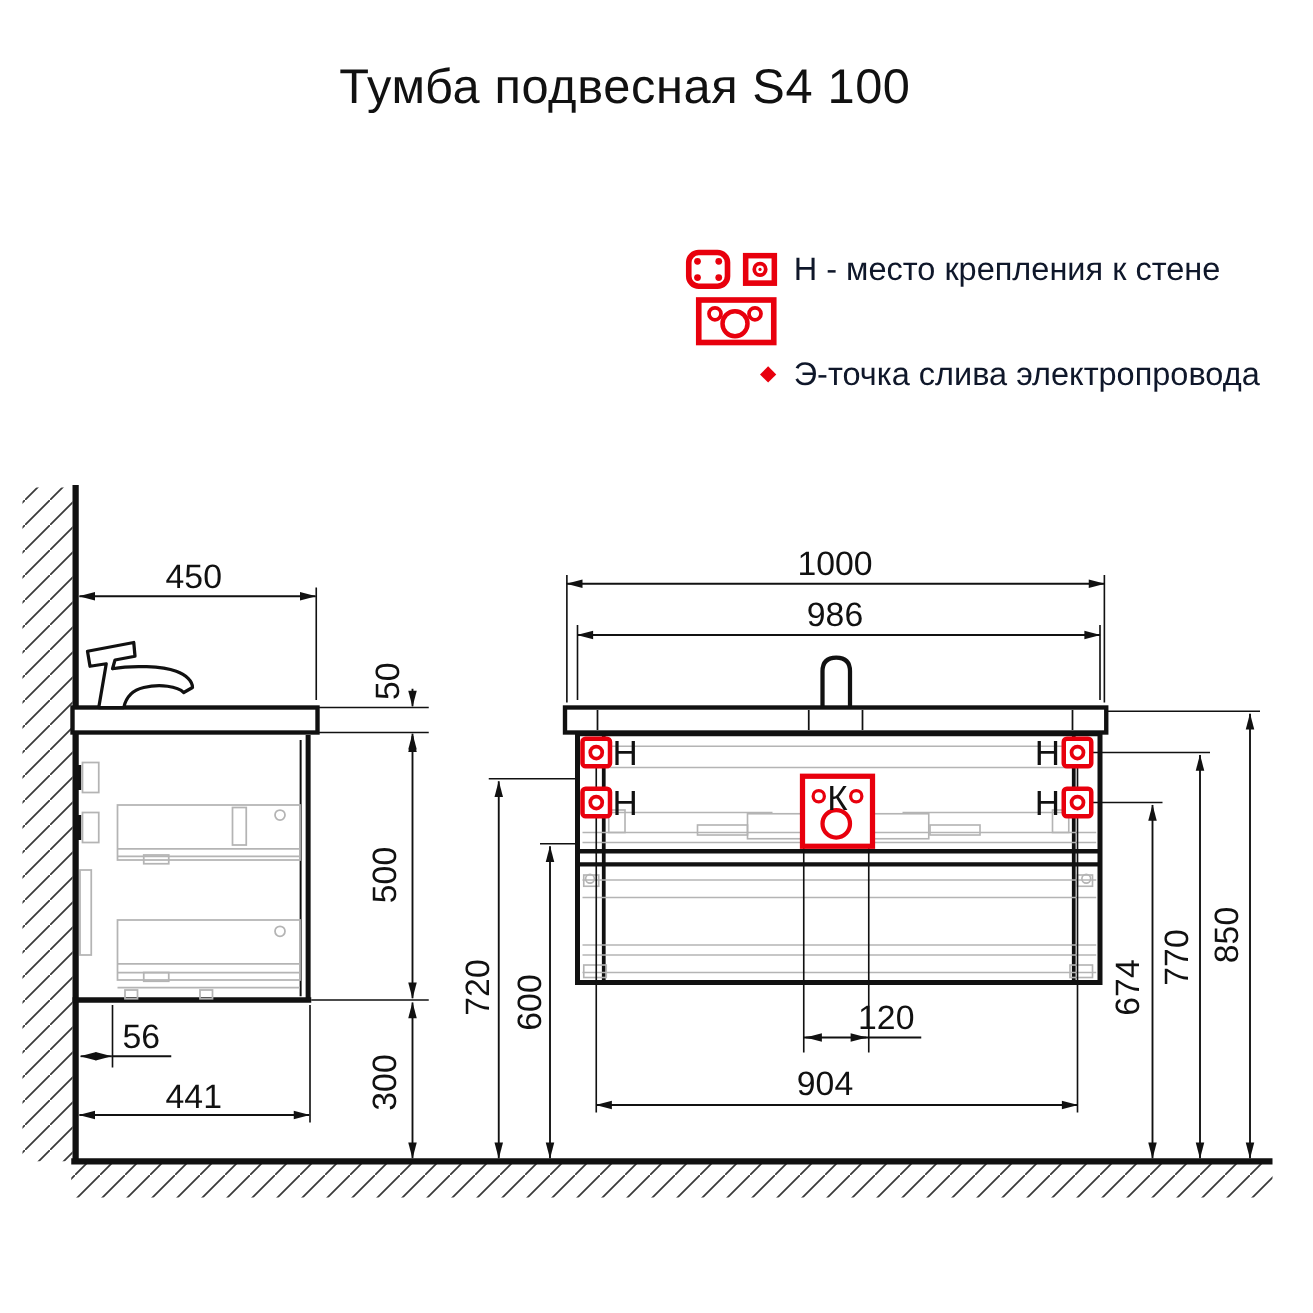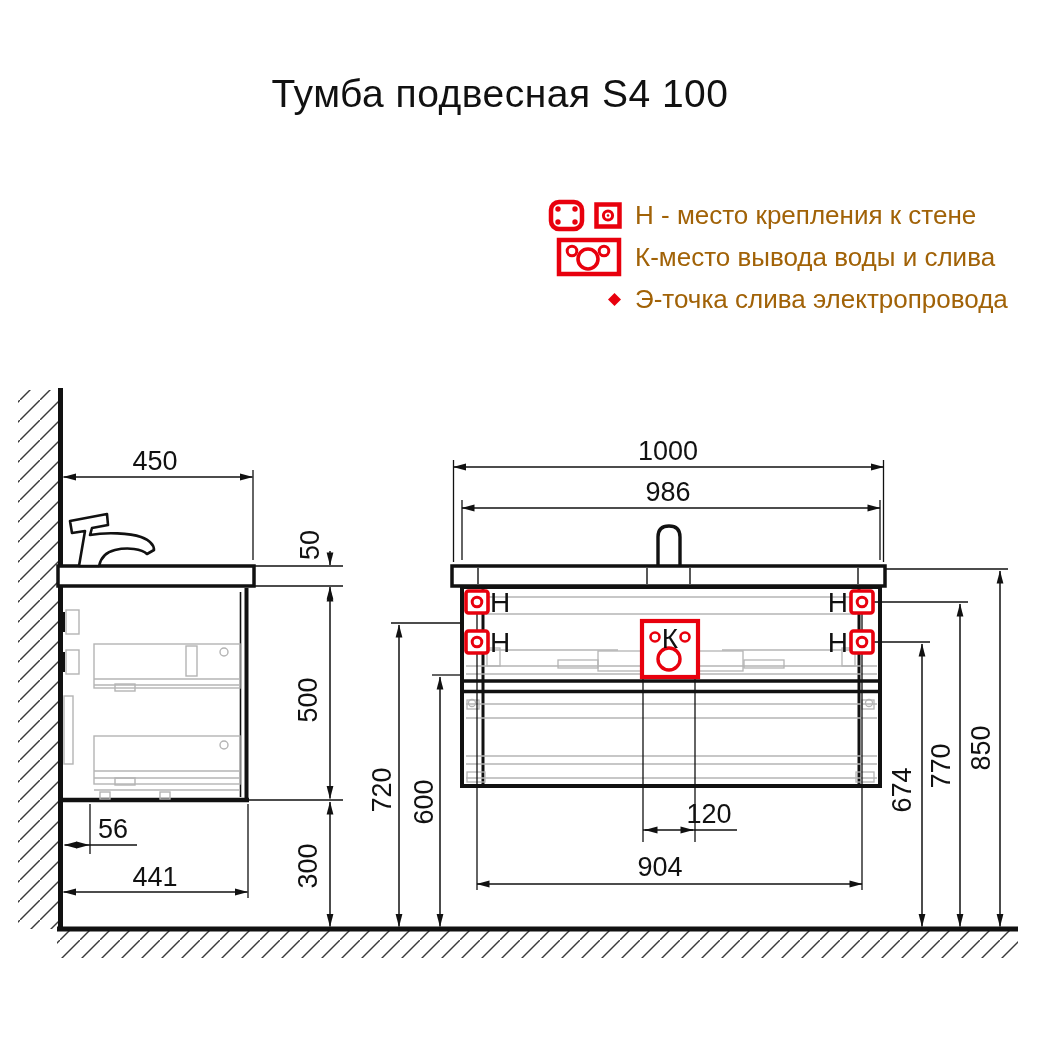--- a/index.html
+++ b/index.html
@@ -1,23 +1,23 @@
 <!DOCTYPE html>
 <html><head>
 <meta charset="utf-8">
 <style>
   html,body{margin:0;padding:0;background:#ffffff;width:1050px;height:1050px;overflow:hidden;
     font-family:"Liberation Sans", sans-serif;}
   #page{position:relative;width:1050px;height:1050px;background:#fff;}
-  .title{position:absolute;left:0;top:72px;width:1000px;text-align:center;
+  .title{position:absolute;left:0;top:48px;width:1000px;text-align:center;
     font-size:39px;color:#111;letter-spacing:0.5px;}
   .legend{position:absolute;left:538px;top:194px;}
   .legend-row{display:flex;align-items:center;height:42px;}
   .legend-icons{width:84px;display:flex;justify-content:flex-end;align-items:center;gap:9px;margin-right:13px;}
-  .legend-label{font-size:26px;color:#a16207;white-space:nowrap;}
+  .legend-label{font-size:26px;color:#0f172a;white-space:nowrap;}
   svg text{fill:#111;font-family:"Liberation Sans", sans-serif;}
   .dim{font-size:27px;}
   .marker-letter{font-size:28px;}
   #drawing{position:absolute;left:0;top:0;}
 </style>
 </head>
 <body>
 <div id="page">
 
 <div class="title">Тумба подвесная S4 100</div>
@@ -42,21 +42,20 @@
   </div>
   <div class="legend-row">
     <span class="legend-icons">
       <svg width="66" height="40">
         <rect x="3" y="3" width="60" height="34" fill="none" stroke="#e8000d" stroke-width="4.5"></rect>
         <circle cx="16" cy="14" r="4.8" fill="none" stroke="#e8000d" stroke-width="3"></circle>
         <circle cx="48" cy="14" r="4.8" fill="none" stroke="#e8000d" stroke-width="3"></circle>
         <circle cx="32" cy="22" r="10" fill="none" stroke="#e8000d" stroke-width="3.6"></circle>
       </svg>
     </span>
-    <span class="legend-label">К-место вывода воды и слива</span>
   </div>
   <div class="legend-row">
     <span class="legend-icons">
       <svg width="15" height="15">
         <path d="M7.5,1 L14,7.5 L7.5,14 L1,7.5 Z" fill="#e8000d"></path>
       </svg>
     </span>
     <span class="legend-label">Э-точка слива электропровода</span>
   </div>
 </div>

